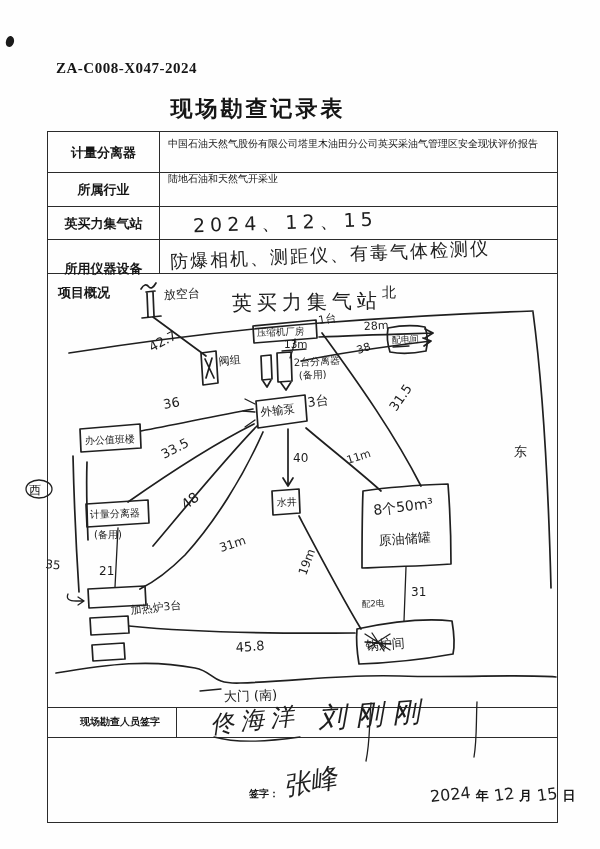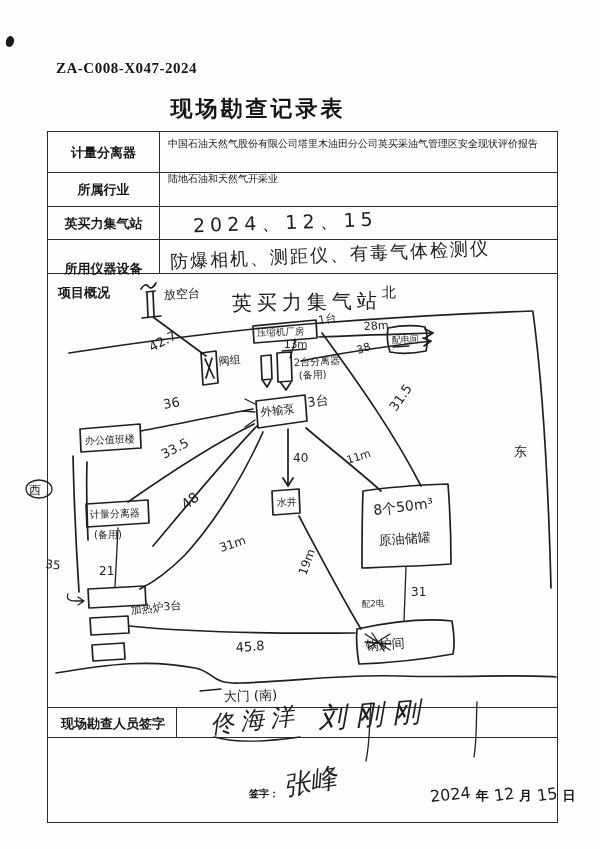--- a/index.html
+++ b/index.html
@@ -61,21 +61,21 @@
 
     <div class="cell-label" style="left:0;top:49px;width:111px">所属行业</div>
     <div class="cell-value" style="left:120px;top:39px;width:383px">陆地石油和天然气开采业</div>
 
     <div class="cell-label" style="left:0;top:83px;width:111px">英买力集气站</div>
 
     <div class="cell-label" style="left:0;top:128px;width:111px">所用仪器设备</div>
 
     <div class="cell-label" style="left:10px;top:152px;width:auto">项目概况</div>
 
-    <div class="cell-label" style="left:1px;top:583px;width:128px;font-size:13px">现场勘查人员签字</div>
+    <div class="cell-label" style="left:8px;top:583px;width:128px;font-size:10px">现场勘查人员签字</div>
 
   </div>
 
   <span class="hw hw-time">2024、12、15</span>
   <span class="hw hw-inst">防爆相机、测距仪、有毒气体检测仪</span>
   <span class="hw hw-sig1">佟海洋</span>
   <span class="hw hw-sig2">刘刚刚</span>
 
   <span class="sign-label">签字：</span>
   <span class="hw hw-sig3">张峰</span>

